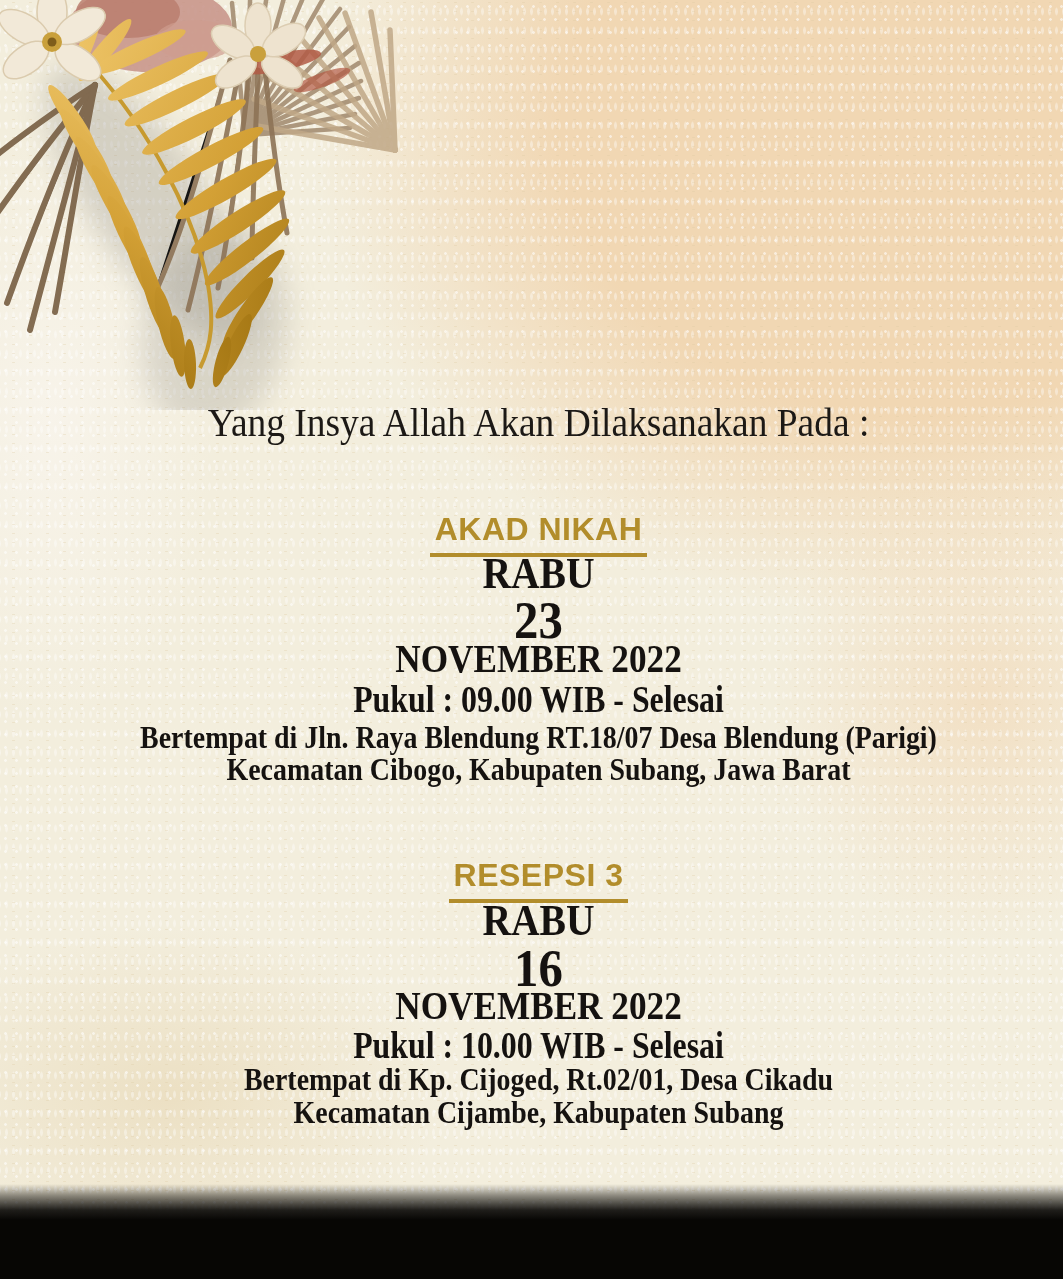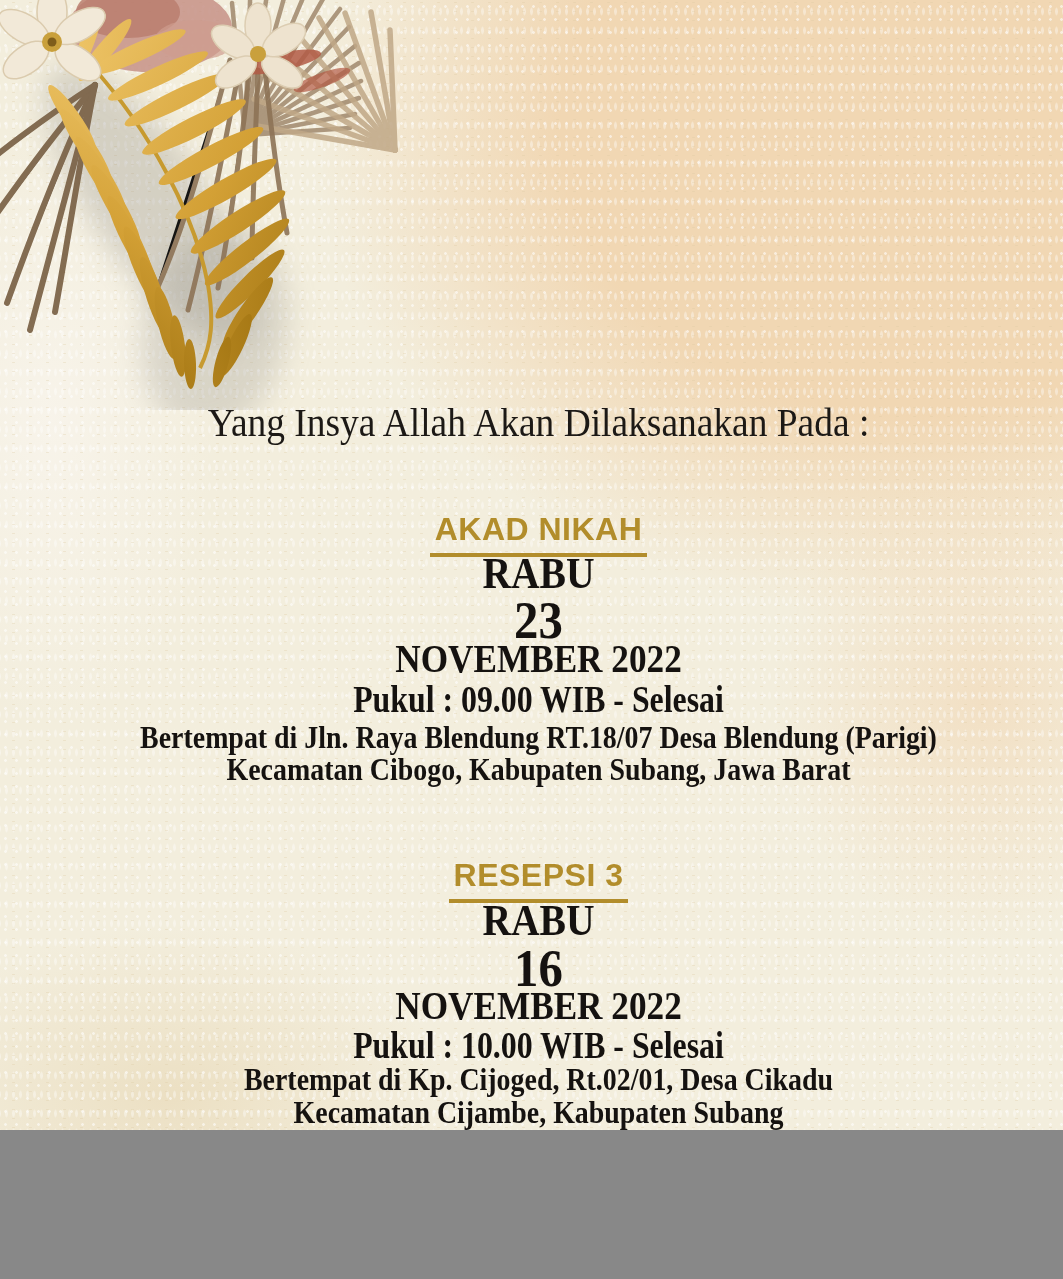--- a/index.html
+++ b/index.html
@@ -1,17 +1,17 @@
 <!DOCTYPE html>
 <html><head>
 <meta charset="utf-8">
 <style>
   html,body{margin:0;padding:0;background:#888;}
   .canvas{
-    position:relative;width:1063px;height:1130px;overflow:hidden;
+    position:relative;width:1063px;height:1279px;overflow:hidden;
     background:#f3eedd;
     font-family:"Liberation Serif", serif;
   }
   
   .wash{position:absolute;pointer-events:none;}
   .wash-tr{
     top:-170px;right:-240px;width:980px;height:780px;
     background:radial-gradient(ellipse at 60% 38%, #f1d7b3 0%, #f1d7b3 42%, rgba(241,215,179,0) 72%);
   }
   .wash-rm{

